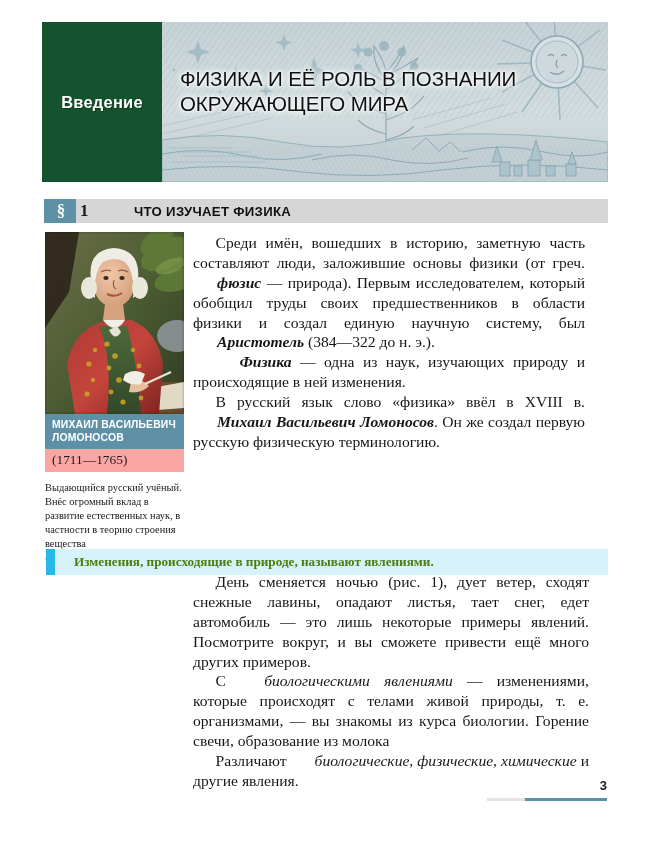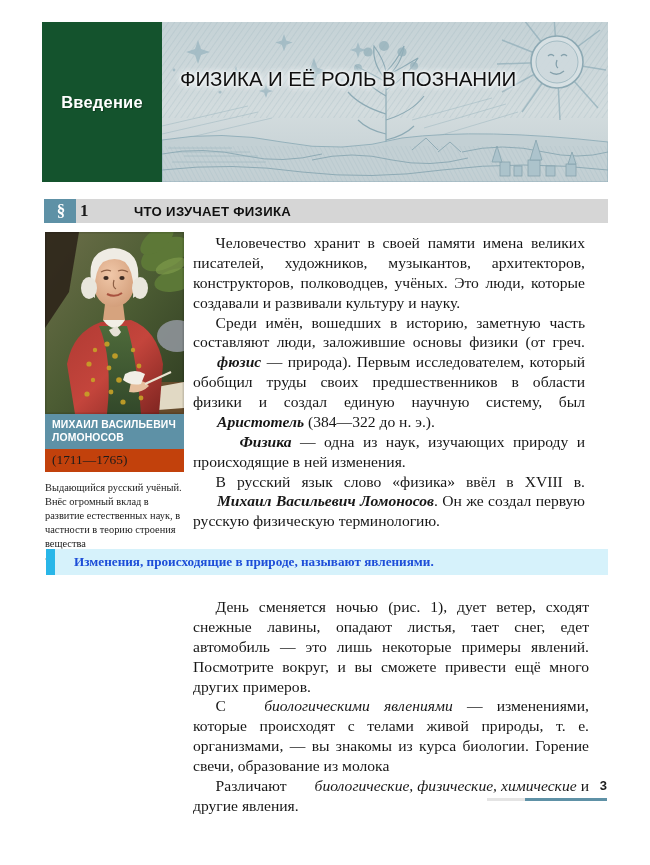--- a/index.html
+++ b/index.html
@@ -142,21 +142,21 @@
     background: #5e91a6;
     color: #ffffff;
     font-family: "Liberation Sans", sans-serif;
     font-weight: bold;
     font-size: 10.4px;
     line-height: 1.22;
     padding: 5px 6px 5px 7px;
     letter-spacing: 0.15px;
   }
   .cap-dates {
-    background: #c2410c;
+    background: #fca5a5;
     color: #1b1b1b;
     font-family: "Liberation Serif", serif;
     font-size: 13.4px;
     padding: 3px 6px 4px 7px;
   }
   .cap-body {
     margin-top: 9px;
     font-family: "Liberation Serif", serif;
     font-size: 10.4px;
     line-height: 1.33;
@@ -182,21 +182,21 @@
     color: #171717;
   }
   .body-col p {
     margin: 0;
     text-indent: 1.45em;
     hyphens: manual;
   }
   .wide-col {
     position: absolute;
     left: 193px;
-    top: 597px;
+    top: 572px;
     width: 396px;
     font-size: 15.6px;
     line-height: 1.275;
     text-align: justify;
     color: #171717;
   }
   .wide-col p {
     margin: 0;
     text-indent: 1.45em;
   }
@@ -217,21 +217,21 @@
   .callout-bar {
     flex: 0 0 9px;
     height: 26px;
     background: #29b6e8;
   }
   .callout-text {
     padding-left: 19px;
     font-family: "Liberation Serif", serif;
     font-weight: bold;
     font-size: 13.2px;
-    color: #1d4ed8;
+    color: #4d7c0f;
   }
 
   
   .pg-num {
     position: absolute;
     right: 43px;
     top: 778px;
     font-family: "Liberation Sans", sans-serif;
     font-weight: bold;
     font-size: 13px;
@@ -374,20 +374,21 @@
 
           <g fill="none" stroke="#8aa8b3" stroke-width="1">
             <path d="M250 128 l14 -12 12 12"></path>
             <path d="M276 130 l12 -10 11 10"></path>
           </g>
         </g>
       </svg>
 
       <div class="banner-title">
         <div>ФИЗИКА И ЕЁ РОЛЬ В ПОЗНАНИИ</div>
+        <div>ОКРУЖАЮЩЕГО МИРА</div>
       </div>
     </div>
   </div>
 
   <div class="sec-head">
     <div class="sec-badge">§</div>
     <div class="sec-num">1</div>
     <div class="sec-title">ЧТО ИЗУЧАЕТ ФИЗИКА</div>
   </div>
 
@@ -484,21 +485,20 @@
       <rect width="139" height="182" fill="none" stroke="#000000" stroke-opacity="0.12" stroke-width="3"></rect>
     </svg>
 
     <div class="cap-name">МИХАИЛ ВАСИЛЬЕВИЧ ЛОМОНОСОВ</div>
     <div class="cap-dates">(1711—1765)</div>
     <div class="cap-body">Выдающийся русский учёный. Внёс огромный вклад в развитие естественных наук, в частности в теорию строения вещества</div>
     <div class="cap-rule"></div>
   </div>
 
   <div class="body-col">
-    <p>Человечество хранит в своей памяти имена великих писателей, художников, музыкантов, архитекторов, конструкторов, полководцев, учёных. Это люди, которые создавали и развивали культуру и науку.</p>
     <p><span>Среди имён, вошедших в историю, заметную часть составляют люди, заложившие основы физики (от греч. </span><em class="bi">фюзис</em><span> — природа). Первым исследователем, который обобщил труды своих предшественников в области физики и создал единую научную систему, был </span><em class="bi">Аристотель</em><span> (384—322 до н. э.).</span></p>
     <p><em class="bi">Физика</em><span> — одна из наук, изучающих природу и происходящие в ней изменения.</span></p>
     <p><span>В русский язык слово «физика» ввёл в XVIII в. </span><em class="bi">Михаил Васильевич Ломоносов</em><span>. Он же создал первую русскую физическую терминологию.</span></p>
   </div>
 
   <div class="callout">
     <div class="callout-bar"></div>
     <div class="callout-text">Изменения, происходящие в природе, называют явлениями.</div>
   </div>
 

